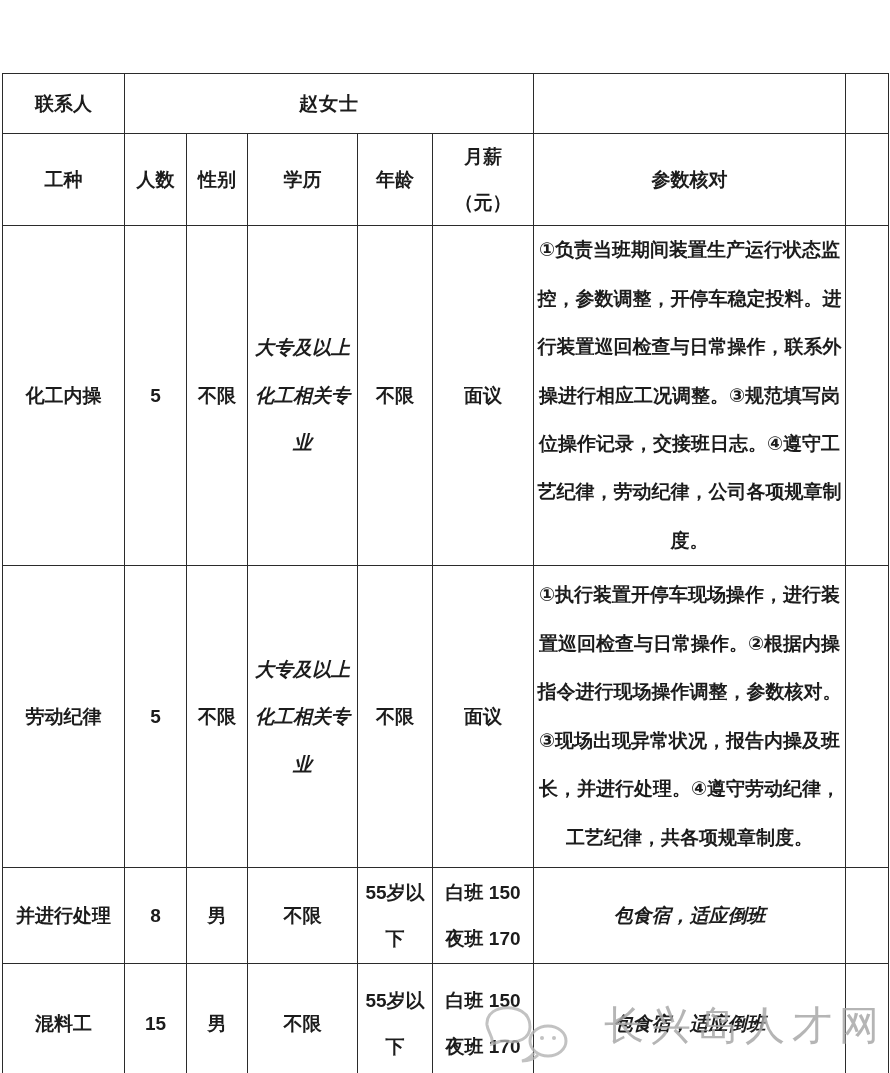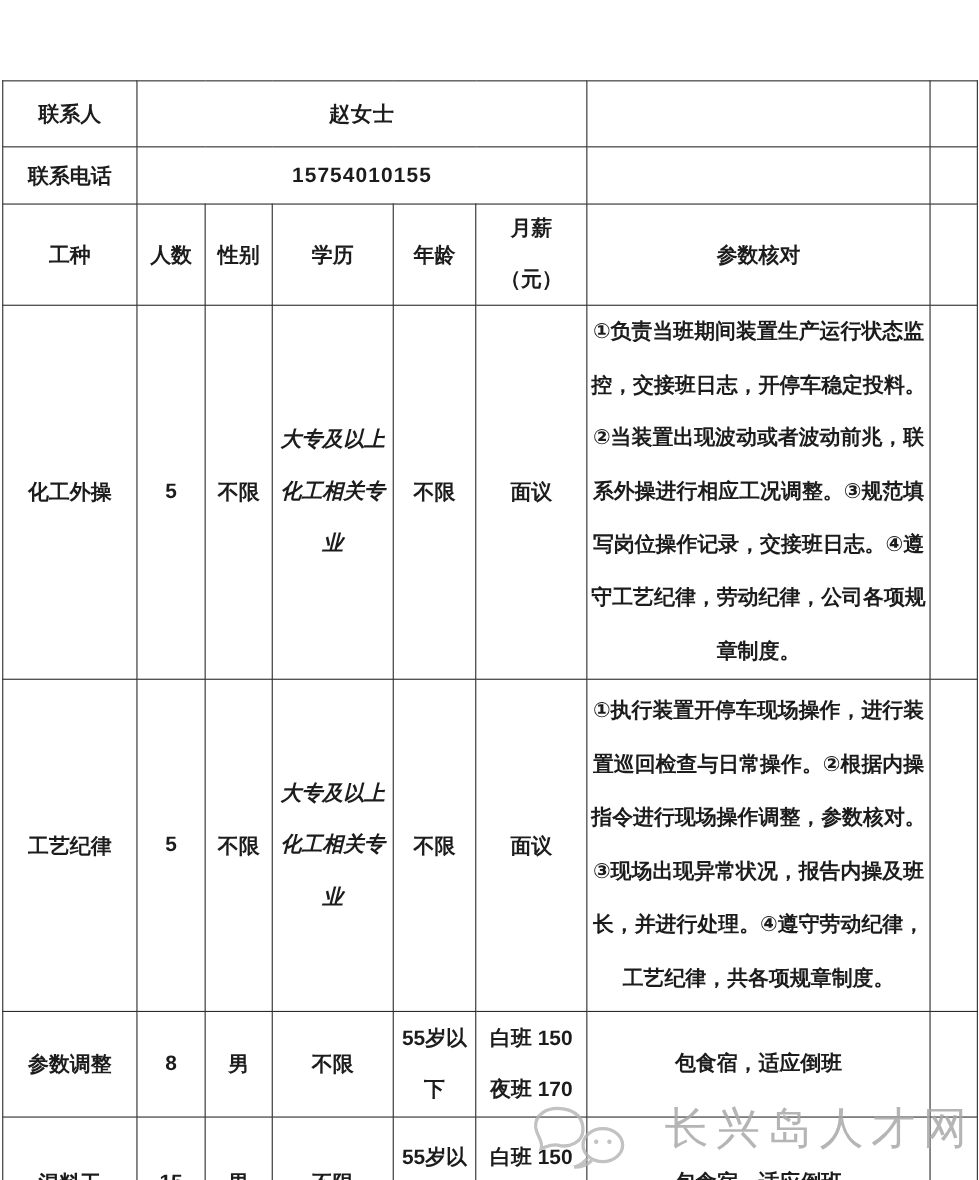--- a/index.html
+++ b/index.html
@@ -41,21 +41,21 @@
   td.title-cell { font-size: 19px; padding: 0 6px; }
   td.edu-cell { padding: 0 6px; line-height: 2.5; font-style: italic; }
   td.age-cell { padding: 0 6px; line-height: 2.4; }
   td.salary-cell { padding: 0 4px; line-height: 2.4; white-space: pre-line; margin-left: 20px; }
   td.req-cell {
     padding: 0 12px;
     line-height: 2.55;
     text-align: justify;
     text-align-last: center;
   }
-  td.req-short { text-align: center; line-height: 2.4; }
+  td.req-short { text-align: center; line-height: 2.4; font-style: italic; }
   td.stub-cell { background: #ffffff; }
   .watermark {
     position: absolute;
     left: 482px;
     top: 998px;
     display: flex;
     align-items: flex-start;
     z-index: 5;
     pointer-events: none;
   }
@@ -88,63 +88,57 @@
     </colgroup>
 
     <tbody>
         <tr style="height:60px">
       <td class="label-cell">联系人</td>
       <td class="value-cell" colspan="5">赵女士</td>
       <td></td>
       <td class="stub-cell"></td>
     </tr>
 
-    <tr style="height:52px">
-      <td class="label-cell">联系电话</td>
-      <td class="phone-cell" colspan="5">15754010155</td>
-      <td></td>
-      <td class="stub-cell"></td>
-    </tr>
 
     <tr style="height:92px">
       <td class="header-cell">工种</td>
       <td class="header-cell">人数</td>
       <td class="header-cell">性别</td>
       <td class="header-cell">学历</td>
       <td class="header-cell">年龄</td>
       <td class="header-cell prewrap">月薪
 （元）</td>
       <td class="header-cell">参数核对</td>
       <td class="stub-cell"></td>
     </tr>
 
     <tr style="height:298px">
-      <td class="title-cell">化工外操</td>
+      <td class="title-cell">化工内操</td>
       <td>5</td>
       <td>不限</td>
       <td class="edu-cell">大专及以上化工相关专业</td>
       <td>不限</td>
       <td>面议</td>
-      <td class="req-cell">①负责当班期间装置生产运行状态监控，交接班日志，开停车稳定投料。②当装置出现波动或者波动前兆，联系外操进行相应工况调整。③规范填写岗位操作记录，交接班日志。④遵守工艺纪律，劳动纪律，公司各项规章制度。</td>
+      <td class="req-cell">①负责当班期间装置生产运行状态监控，参数调整，开停车稳定投料。进行装置巡回检查与日常操作，联系外操进行相应工况调整。③规范填写岗位操作记录，交接班日志。④遵守工艺纪律，劳动纪律，公司各项规章制度。</td>
       <td class="stub-cell"></td>
     </tr>
 
     <tr style="height:302px">
-      <td class="title-cell">工艺纪律</td>
+      <td class="title-cell">劳动纪律</td>
       <td>5</td>
       <td>不限</td>
       <td class="edu-cell">大专及以上化工相关专业</td>
       <td>不限</td>
       <td>面议</td>
       <td class="req-cell">①执行装置开停车现场操作，进行装置巡回检查与日常操作。②根据内操指令进行现场操作调整，参数核对。③现场出现异常状况，报告内操及班长，并进行处理。④遵守劳动纪律，工艺纪律，共各项规章制度。</td>
       <td class="stub-cell"></td>
     </tr>
 
     <tr style="height:96px">
-      <td class="title-cell">参数调整</td>
+      <td class="title-cell">并进行处理</td>
       <td>8</td>
       <td>男</td>
       <td>不限</td>
       <td class="age-cell">55岁以下</td>
       <td class="salary-cell">白班 150
 夜班 170</td>
       <td class="req-short">包食宿，适应倒班</td>
       <td class="stub-cell"></td>
     </tr>
 

